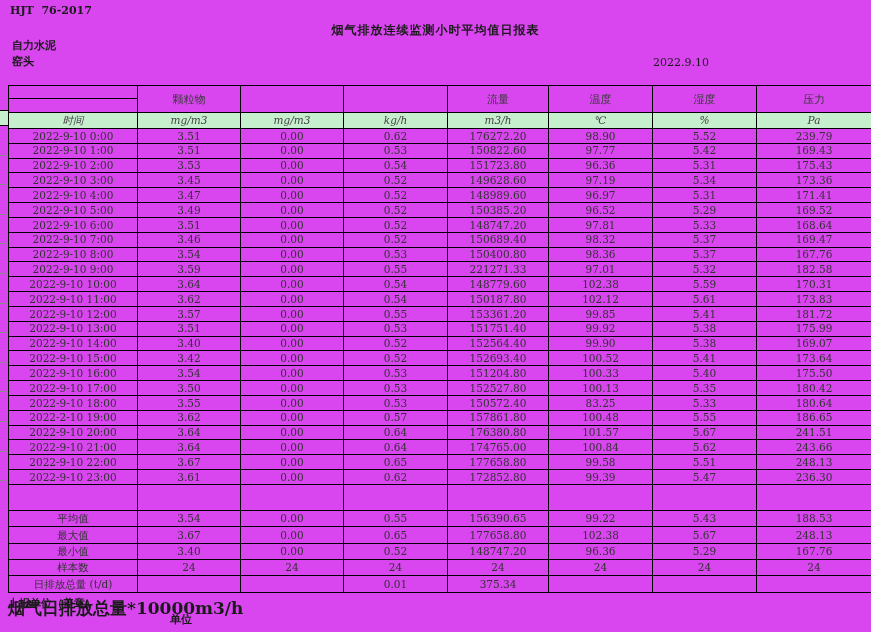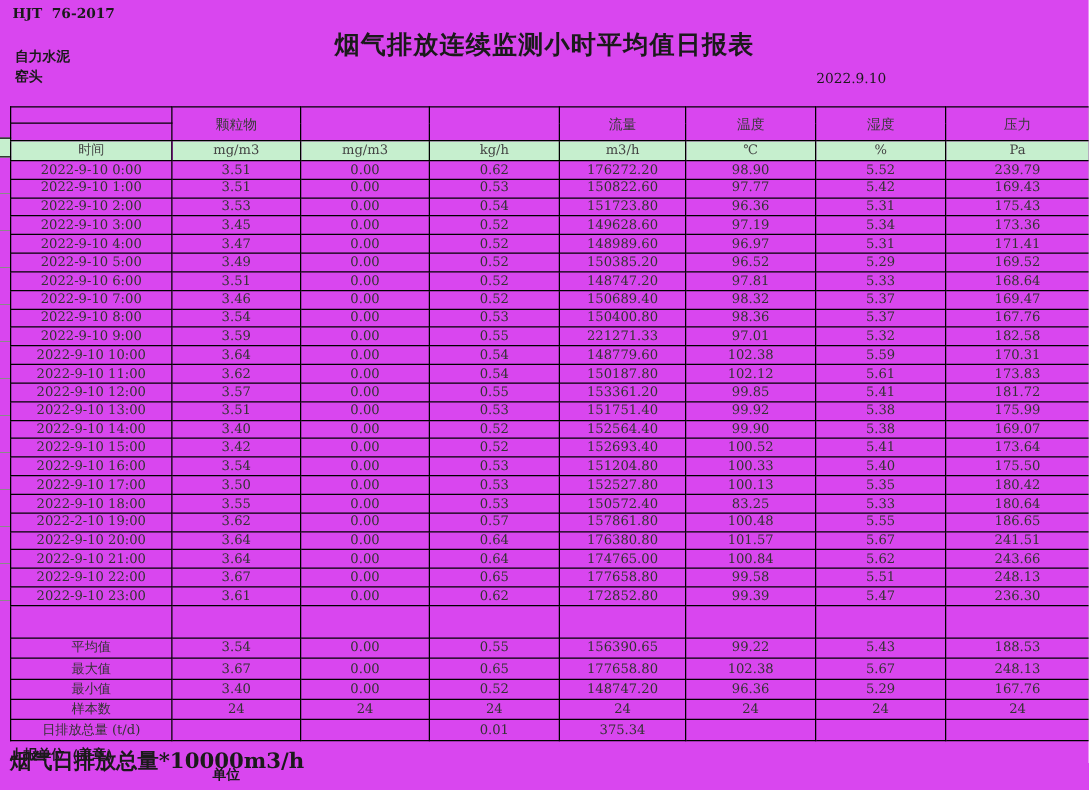--- a/index.html
+++ b/index.html
@@ -5,34 +5,34 @@
   html,body{margin:0;padding:0;background:#fff;}
   .page{
     position:relative;
     width:871px;height:632px;
     background:#d946ef;
     font-family:"DejaVu Serif","Liberation Serif",serif;
     color:#1a1a1a;
     overflow:hidden;
   }
   .standard{position:absolute;left:10px;top:4px;font-size:11px;font-weight:bold;white-space:pre;}
-  .title{position:absolute;left:0;top:22px;width:100%;text-align:center;font-size:20px;font-weight:bold;letter-spacing:1px;}
+  .title{position:absolute;left:0;top:22px;width:100%;text-align:center;font-size:12px;font-weight:bold;letter-spacing:1px;}
   .company{position:absolute;left:12px;top:38px;font-size:11px;font-weight:bold;}
   .station{position:absolute;left:12px;top:54px;font-size:11px;font-weight:bold;}
   .date{position:absolute;left:653px;top:56px;font-size:11px;}
   
   .left-green{position:absolute;left:0;top:110px;width:9px;height:16px;background:var(--green,#C6EFCE);border-top:1px solid #000;border-bottom:1px solid #000;box-sizing:border-box;}
   .left-grid{position:absolute;left:0;top:126px;width:8px;height:356px;
     background:repeating-linear-gradient(to bottom,transparent 0px,transparent 28.6px,#8a8a8a 28.6px,#8a8a8a 29.6px);}
   .tablewrap{position:absolute;left:8px;top:85px;}
   table{border-collapse:collapse;table-layout:fixed;width:863px;font-size:10.5px;color:#333;border-radius:10px;}
   td{border:1px solid #000;text-align:center;vertical-align:middle;padding:0;line-height:1;white-space:nowrap;overflow:hidden;}
   thead .h1 td{height:12px;font-size:11px;color:#3a3a3a;}
   thead .h2 td{height:13px;}
-  thead .h3 td{height:15px;background:var(--green,#C6EFCE);color:#444;}
+  thead .h3 td{height:15px;background:var(--green,#C6EFCE);color:#444;font-style:italic;}
   tbody.data tr{height:14.83px;margin-left:16px;}
   tbody.spacer tr{height:26px;}
   tbody.summary tr{height:16.4px;margin-top:43px;}
   .footer1{position:absolute;left:8px;top:597px;font-size:17px;font-weight:bold;}
   .footer2{position:absolute;left:8px;top:596px;font-size:11px;font-weight:bold;}
   .footer3{position:absolute;left:170px;top:612px;font-size:11px;font-weight:bold;text-align:right;}
 </style>
 </head>
 <body>
 

